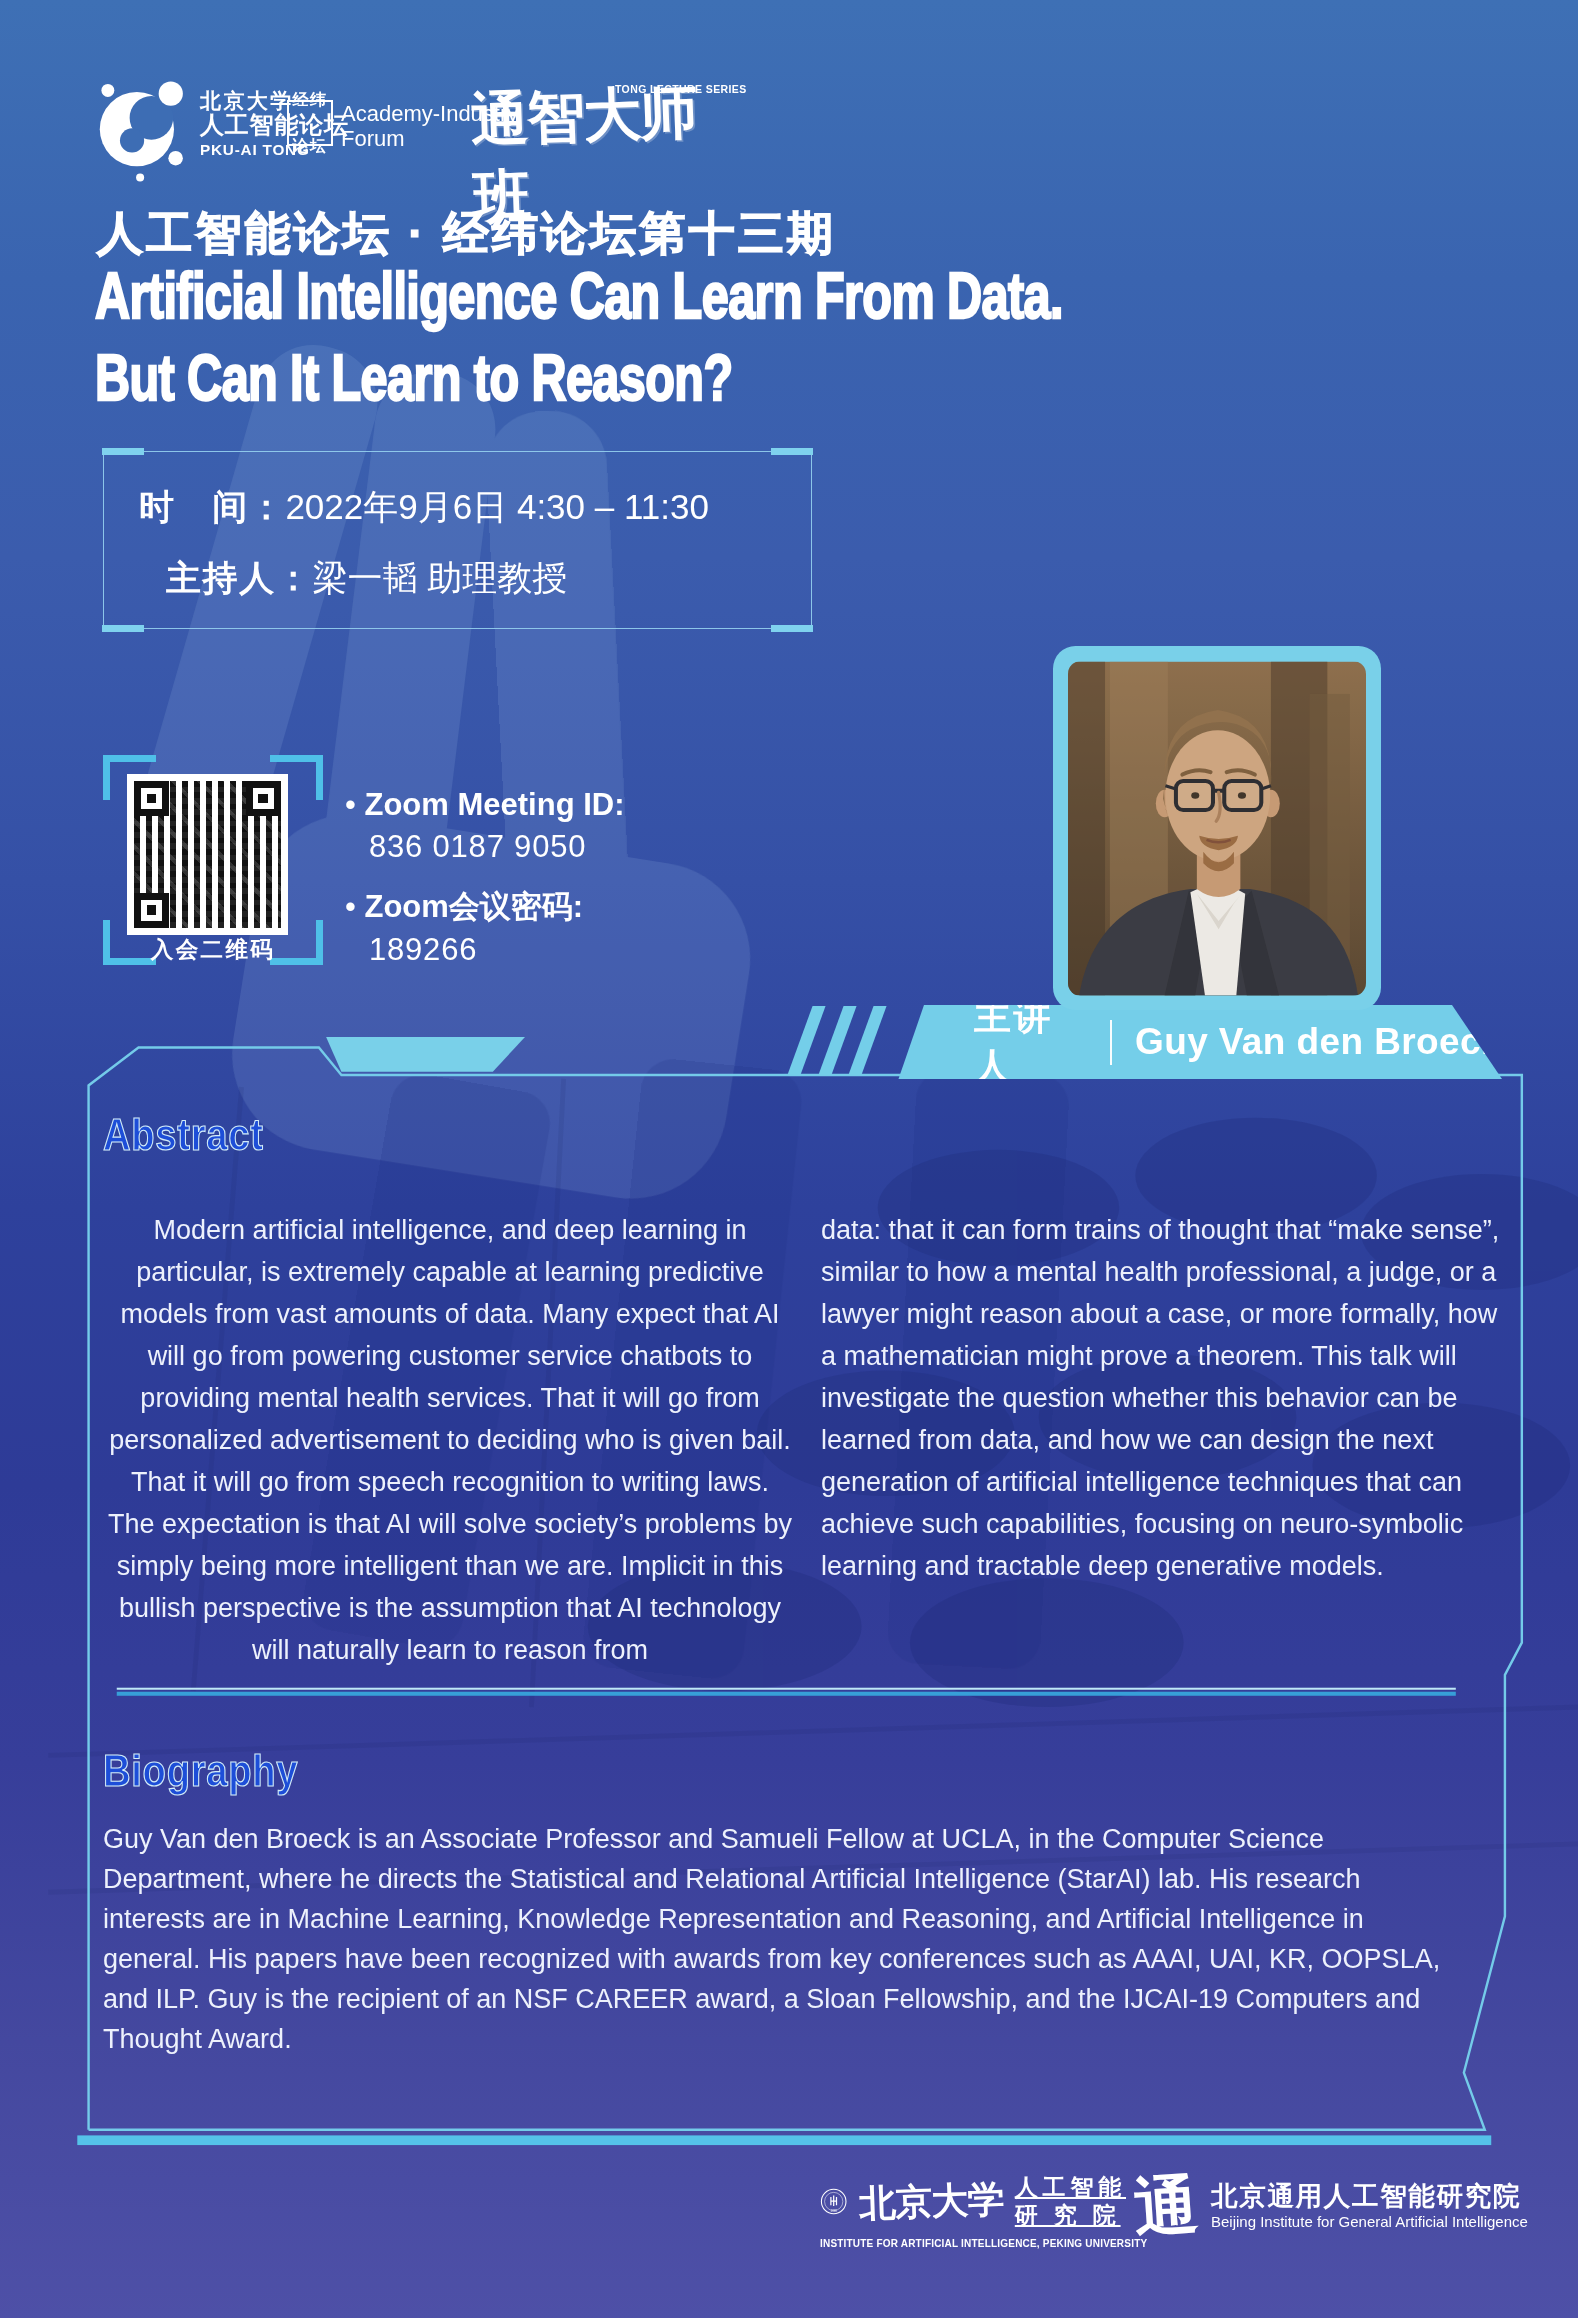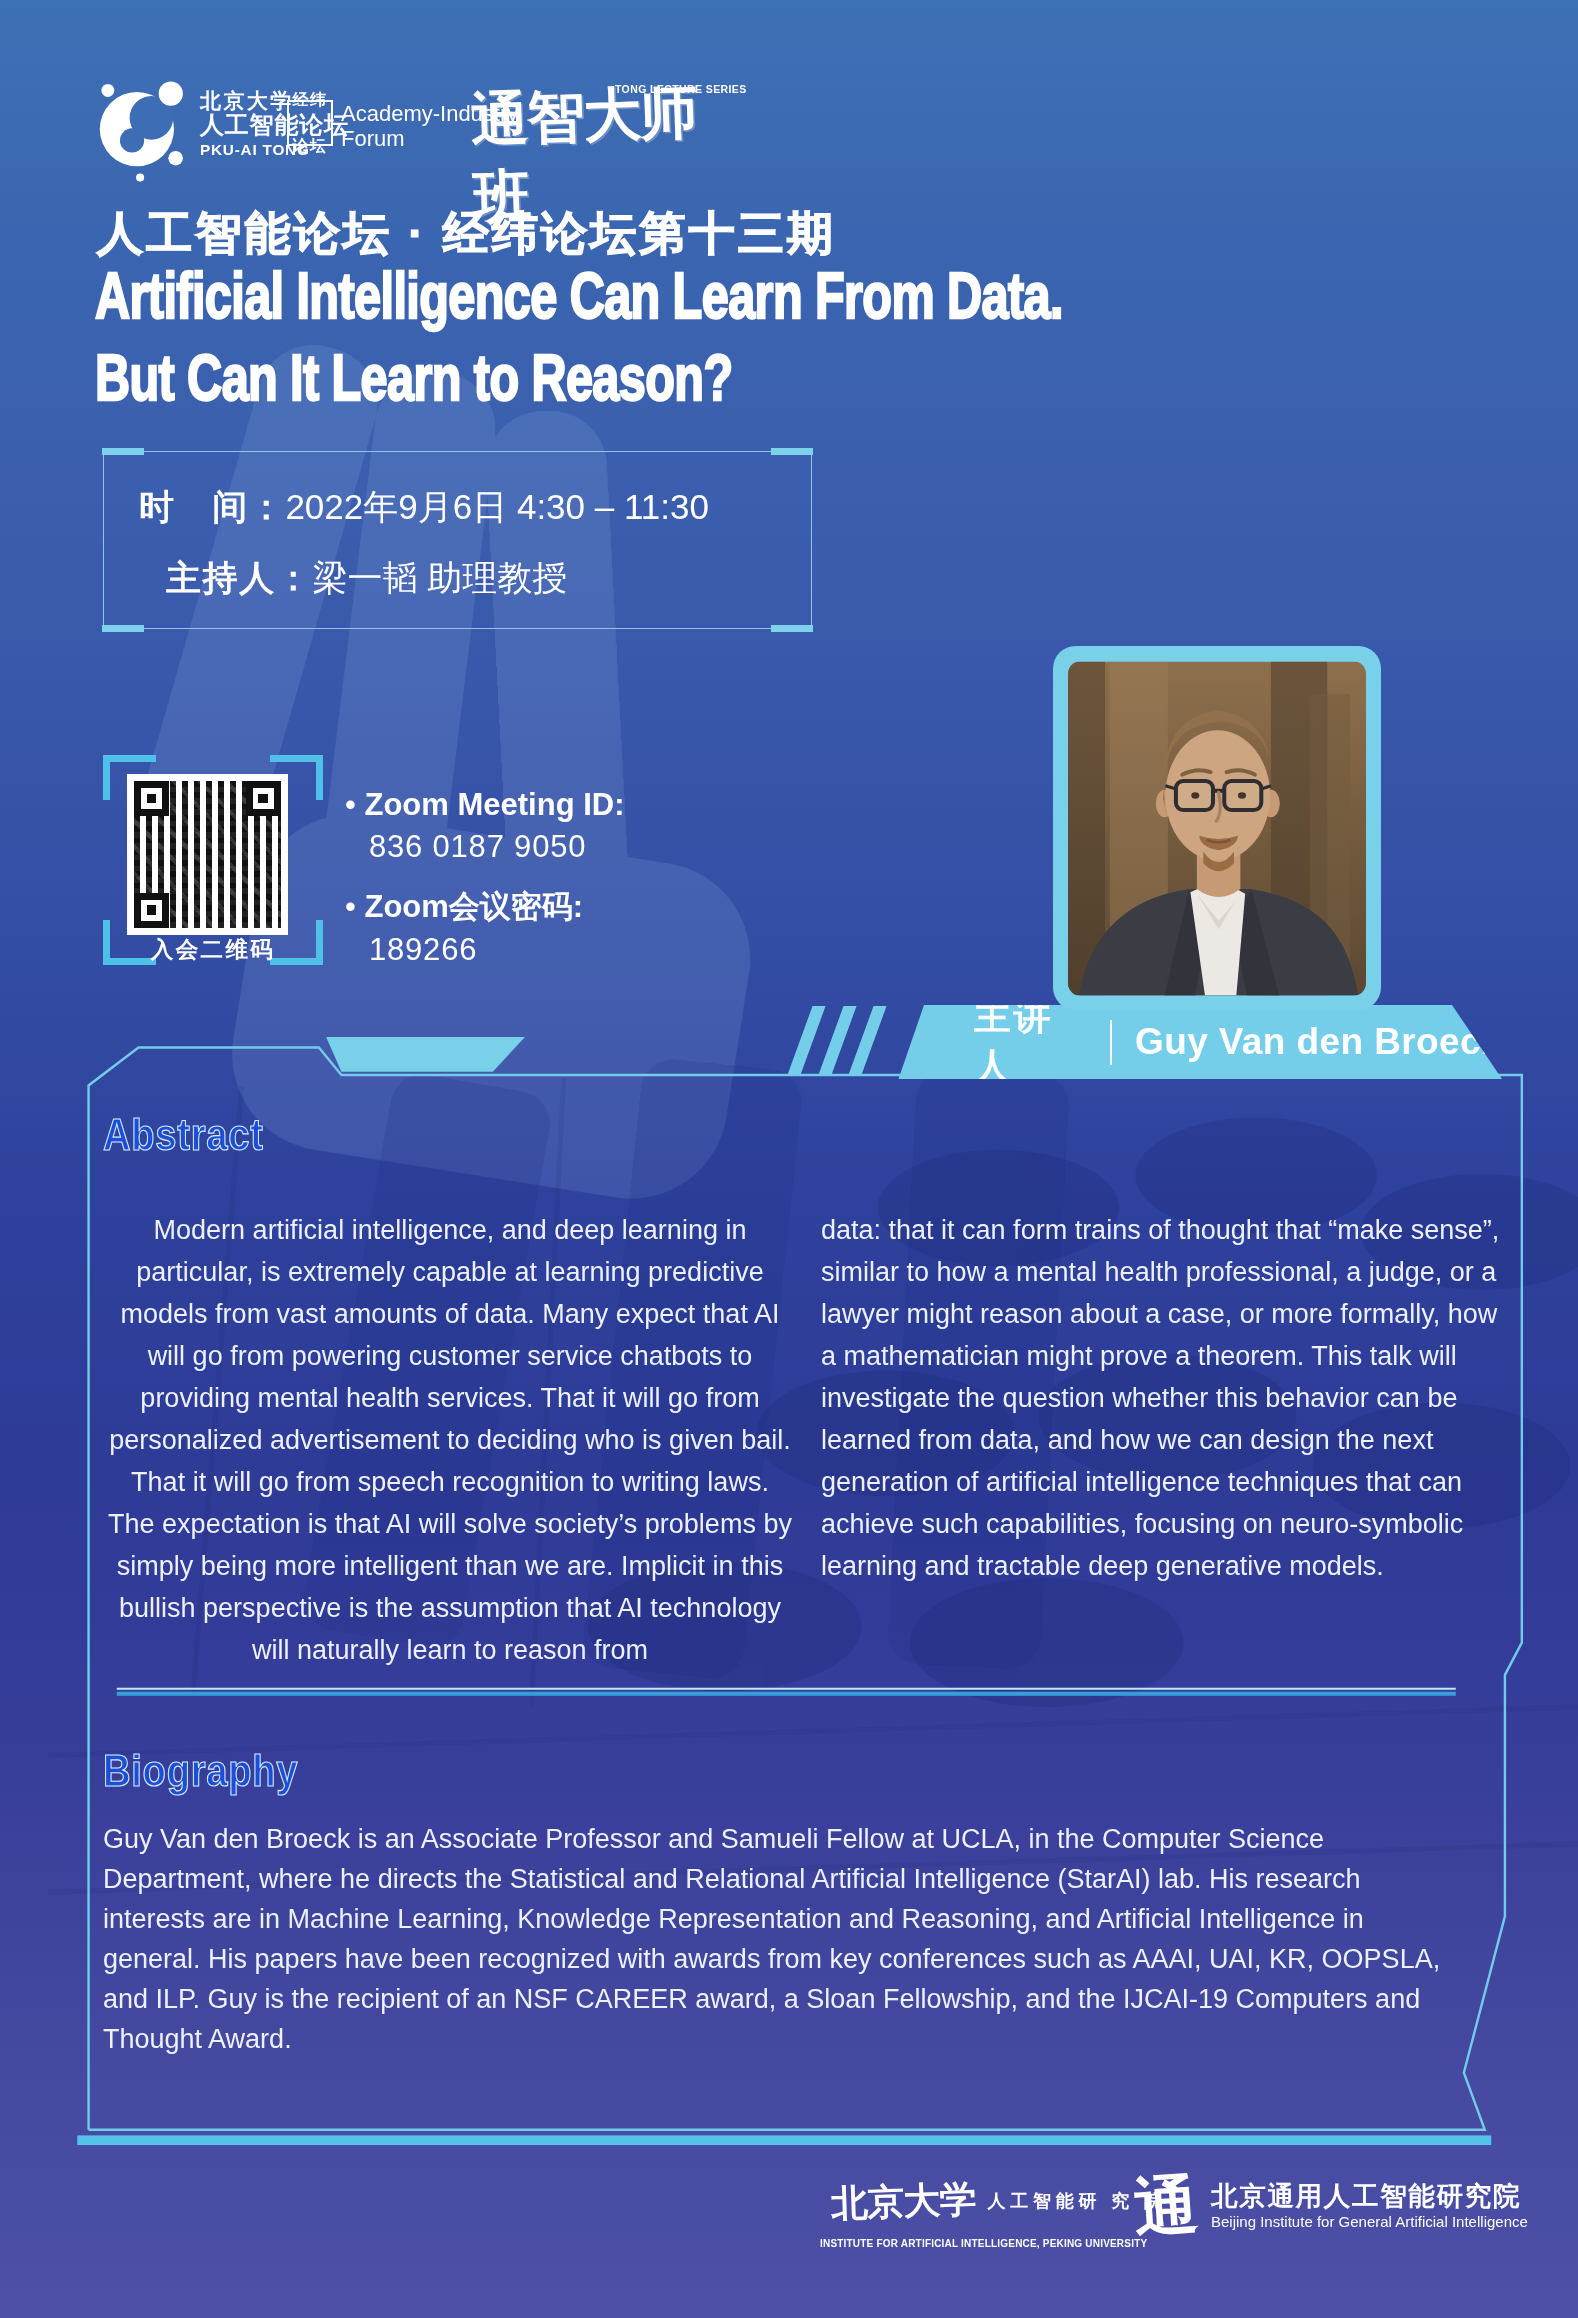--- a/index.html
+++ b/index.html
@@ -83,21 +83,21 @@
   .h-bio{left:103px;top:1745px;}
   .bodytext{z-index:4;font-size:27px;line-height:42px;color:#edf1fc;text-align:left;}
   .col1{left:106px;top:1209px;width:688px;text-align:center;}
   .col2{left:821px;top:1209px;width:688px;}
   .bio{left:103px;top:1819px;width:1353px;line-height:40px;}
   
   .footer{z-index:4;}
   .pku-inst{left:820px;top:2170px;width:306px;}
   .pku-row{display:flex;align-items:center;gap:11.3px;}
   .pku-cal{font-size:37px;font-weight:bold;transform:rotate(-2deg);letter-spacing:-0.8px;white-space:nowrap;}
-  .pku-dept{display:flex;line-height:1.2;font-size:18px;font-weight:bold;letter-spacing:4.8px;white-space:nowrap;}
+  .pku-dept{display:flex;flex-direction:column;line-height:1.2;font-size:23px;font-weight:bold;letter-spacing:4.8px;white-space:nowrap;text-decoration:underline;}
   .pku-en{font-size:10px;font-weight:bold;margin-top:4.8px;letter-spacing:0.2px;white-space:nowrap;}
   .bigai{left:1134px;top:2174px;display:flex;align-items:center;gap:13px;}
   .bigai-mark{font-size:64px;font-weight:bold;transform:rotate(-4deg);line-height:1;}
   .bigai-col{display:flex;flex-direction:column;line-height:1.25;}
   .bigai-cn{font-size:26.6px;font-weight:bold;letter-spacing:1.6px;white-space:nowrap;}
   .bigai-en{font-size:15px;font-weight:500;white-space:nowrap;}
 </style>
 </head>
 <body>
 

